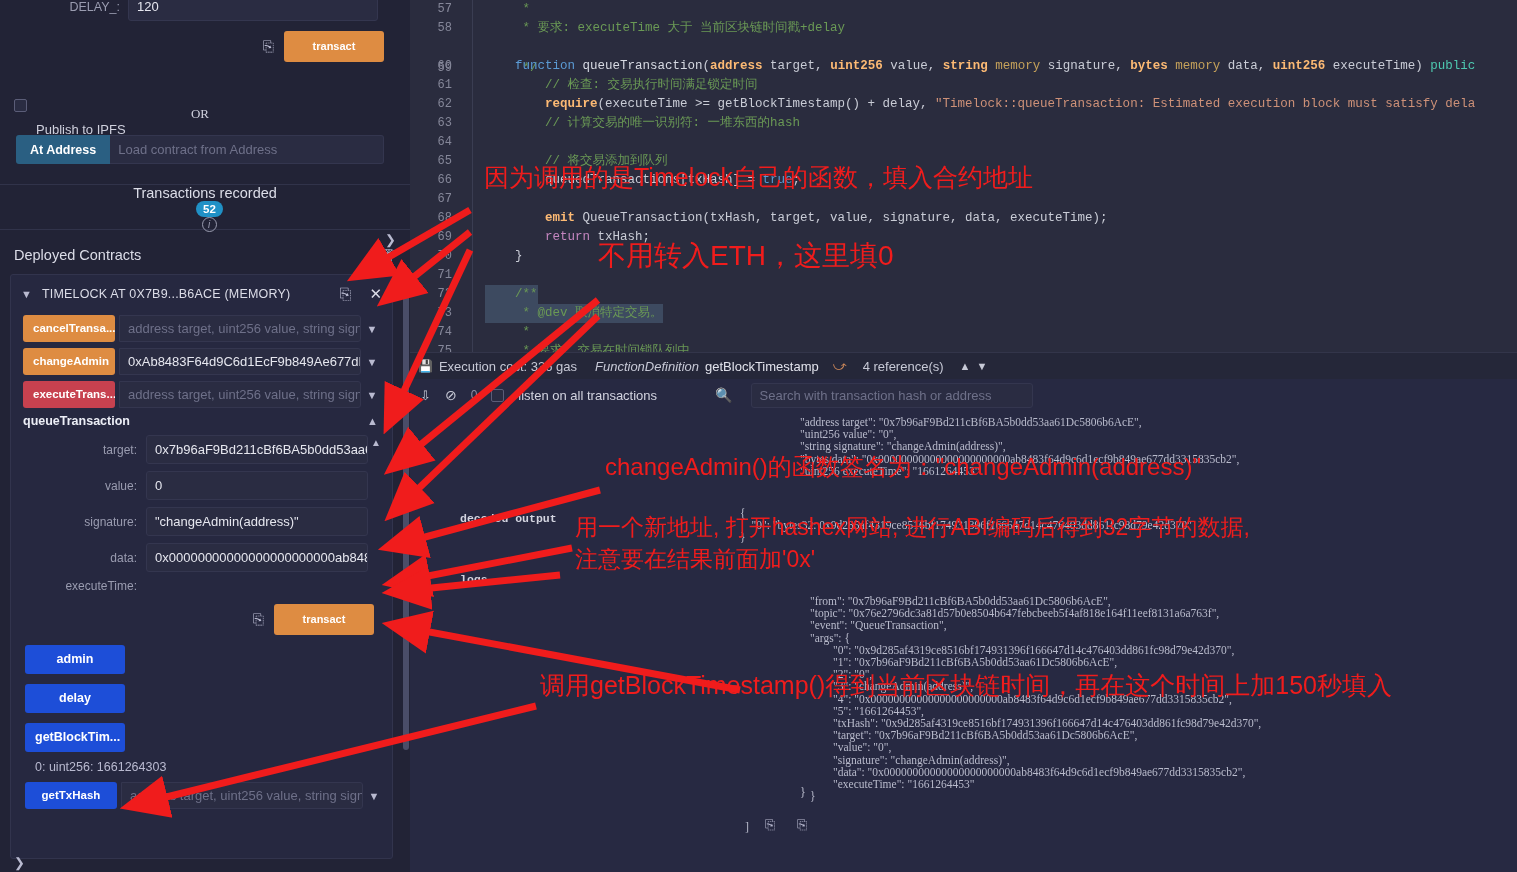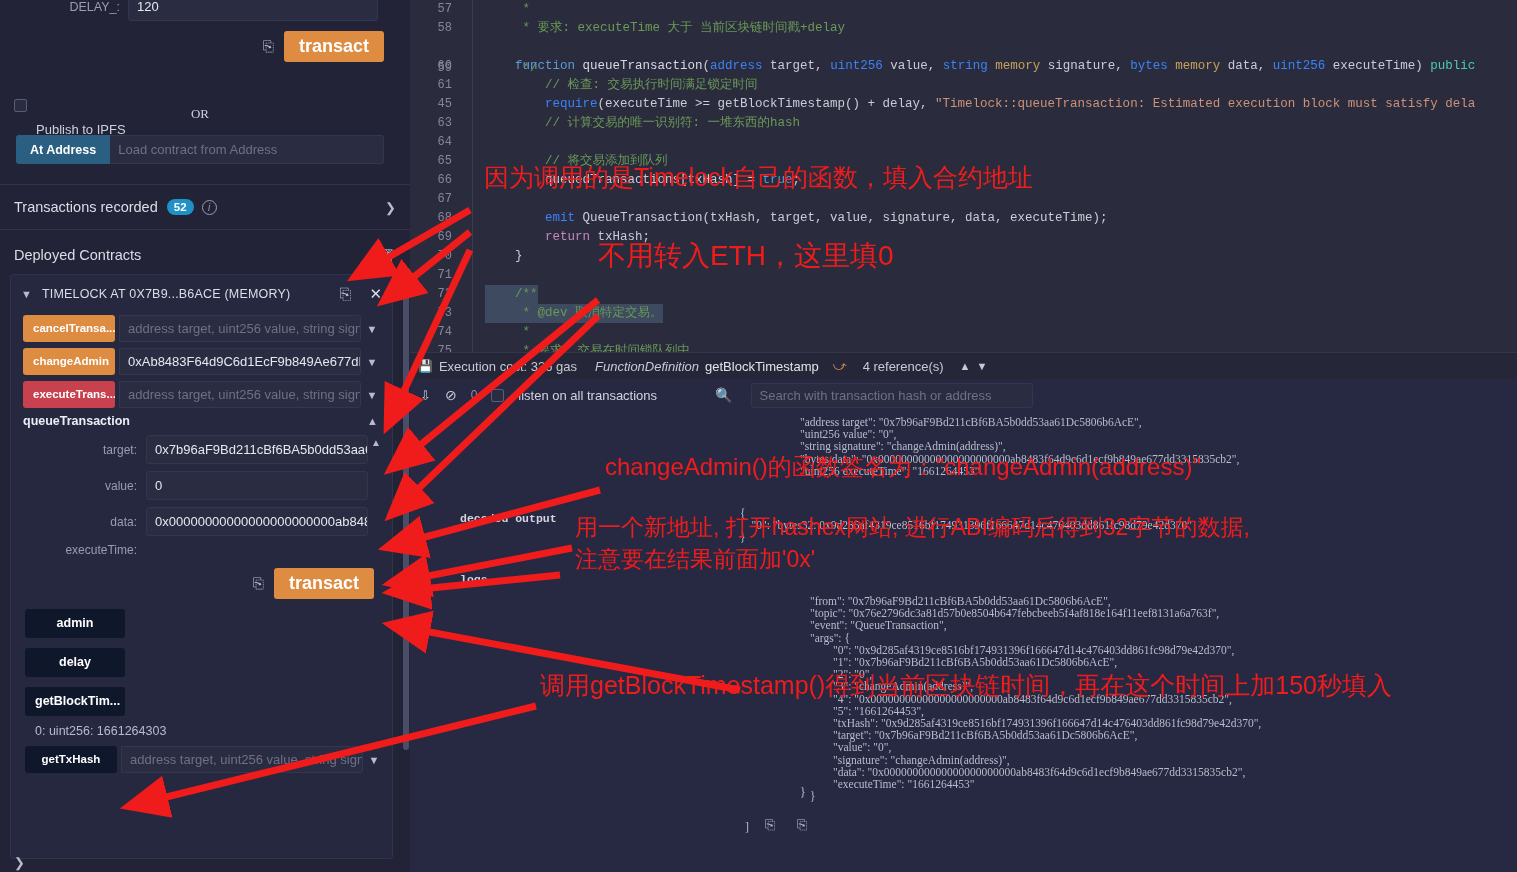--- a/index.html
+++ b/index.html
@@ -20,25 +20,25 @@
 
   .inp {
     background: #2a2c42; border: 1px solid #34364f; border-radius: 3px;
     color: #e6e7ef; font-size: 13px; padding: 5px 8px; height: 29px;
     display: flex; align-items: center; overflow: hidden; white-space: nowrap;
   }
   .inp.ph { color: #6e7089; }
 
   .btn-orange {
     background: #de8c42; color: #fff; border: none; border-radius: 3px;
-    font-size: 18px; font-weight: bold; padding: 6px 10px; cursor: pointer;
+    font-size: 11px; font-weight: bold; padding: 6px 10px; cursor: pointer;
     text-align: center; white-space: nowrap; overflow: hidden;
   }
   .btn-blue {
-    background: #0f172a; color: #fff; border: none; border-radius: 3px;
+    background: #1d4ed8; color: #fff; border: none; border-radius: 3px;
     font-size: 12.5px; font-weight: bold; padding: 6px 10px; cursor: pointer;
     text-align: center; white-space: nowrap; overflow: hidden;
   }
   .btn-red {
     background: #c7414f; color: #fff; border: none; border-radius: 3px;
     font-size: 12.5px; font-weight: bold; padding: 6px 10px; cursor: pointer;
     text-align: center; white-space: nowrap; overflow: hidden;
   }
   .copy-ico { color: #b9bad0; font-size: 14px; cursor: pointer; }
 
@@ -57,21 +57,21 @@
   #or-label { position: absolute; left: 0; top: 106px; width: 400px; text-align: center; color: #cfd0dd; font-size: 13px; font-family: Liberation Serif, serif; }
 
   #at-address-row { position: absolute; left: 16px; top: 135px; width: 368px; display: flex; height: 29px; }
   #at-address-btn { background: #2a5f82; color: #fff; font-weight: bold; font-size: 12.5px;
       border: none; border-radius: 3px 0 0 3px; padding: 0 14px; display: flex; align-items: center; cursor: pointer; }
   #at-address-input { flex: 1; border-radius: 0 3px 3px 0; border-left: none; }
 
   #tx-recorded {
     position: absolute; left: 0; top: 184px; width: 410px; height: 46px;
     border-top: 1px solid #31334a; border-bottom: 1px solid #31334a;
-    display: flex; align-items: center; padding: 0 14px; cursor: pointer;
+    display: flex; align-items: center; padding: 0 14px; cursor: pointer; flex-direction: column;
   }
   #tx-recorded-title { font-size: 14.5px; color: #dcdde8; }
   #tx-badge { background: #2091c6; color: #fff; border-radius: 9px; font-size: 11.5px;
       font-weight: bold; padding: 2px 7px; margin-left: 9px; }
   #tx-info-icon { margin-left: 8px; width: 15px; height: 15px; border: 1px solid #9a9cb0;
       border-radius: 50%; color: #9a9cb0; font-size: 10px; text-align: center; line-height: 13px; font-style: italic; }
   #tx-chevron { margin-left: auto; color: #b9bad0; font-size: 13px; }
 
   #deployed-header { position: absolute; left: 0; top: 240px; width: 410px; height: 30px;
       display: flex; align-items: center; padding: 0 14px; }
@@ -119,21 +119,21 @@
   #editor { position: absolute; left: 410px; top: 0; width: 1107px; height: 352px;
       background: #2a2c3e; overflow: hidden; }
   .code-line { position: relative; height: 19px; line-height: 19px;
       font-family: "Liberation Mono", monospace; font-size: 12.5px; white-space: pre; }
   .ln { position: absolute; left: 0; width: 42px; text-align: right; color: #858799; font-size: 12px; }
   .code-text { position: absolute; left: 75px; color: #c9ccd6; }
   .code-line.sel .code-text { background: #3d4a60; }
   .gutter-bar { position: absolute; left: 62px; top: 0; width: 1px; height: 352px; background: #3a3d52; }
   .k-key { color: #5b9bd5; }       
   .k-fn { color: #d7dae3; }
-  .k-type2 { color: #3b82f6; }
+  .k-type2 { color: #fdba74; font-weight: bold; }
   .k-mem { color: #c5a15a; }
   .k-str { color: #ce9178; }
   .k-com { color: #6a9955; }
   .k-bool { color: #569cd6; }
   .k-ret { color: #c586c0; }
   .k-pub { color: #4ec9b0; }
 
   
   #status-bar { position: absolute; left: 410px; top: 352px; width: 1107px; height: 27px;
       background: #252739; display: flex; align-items: center; padding: 0 8px;
@@ -244,20 +244,24 @@
 
       <div class="param-row">
         <span class="param-label">target:</span>
         <div class="param-input inp">0x7b96aF9Bd211cBf6BA5b0dd53aa61D</div>
       </div>
       <div class="param-row">
         <span class="param-label">value:</span>
         <div class="param-input inp">0</div>
       </div>
       <div class="param-row">
+        <span class="param-label">signature:</span>
+        <div class="param-input inp">"changeAdmin(address)"</div>
+      </div>
+      <div class="param-row">
         <span class="param-label">data:</span>
         <div class="param-input inp">0x00000000000000000000000ab848:</div>
       </div>
       <div class="param-row">
         <span class="param-label">executeTime:</span>
       </div>
 
       <div id="transact-row-2">
         <span class="copy-ico">⎘</span>
         <button id="transact-btn-2" class="btn-orange">transact</button>
@@ -280,21 +284,21 @@
   </div>
 
   <div id="editor">
     <div class="gutter-bar"></div>
     <div id="editor-lines">
         <div class="code-line" style="top: 0px; position: absolute; left: 0px; width: 1107px;"><span class="ln">57</span><span class="code-text"><span class="k-com">     * </span></span></div>
         <div class="code-line" style="top: 19px; position: absolute; left: 0px; width: 1107px;"><span class="ln">58</span><span class="code-text"><span class="k-com">     * 要求: executeTime 大于 当前区块链时间戳+delay</span></span></div>
         <div class="code-line" style="top: 38px; position: absolute; left: 0px; width: 1107px; margin-top: 21px;"><span class="ln">59</span><span class="code-text"><span class="k-com">     */</span></span></div>
         <div class="code-line" style="top: 57px; position: absolute; left: 0px; width: 1107px;"><span class="ln">60</span><span class="code-text"><span>    </span><span class="k-key">function</span><span> </span><span class="k-fn">queueTransaction</span><span>(</span><span class="k-type2">address</span><span> target, </span><span class="k-type2">uint256</span><span> value, </span><span class="k-type2">string</span><span> </span><span class="k-mem">memory</span><span> signature, </span><span class="k-type2">bytes</span><span> </span><span class="k-mem">memory</span><span> data, </span><span class="k-type2">uint256</span><span> executeTime) </span><span class="k-pub">public</span></span></div>
         <div class="code-line" style="top: 76px; position: absolute; left: 0px; width: 1107px;"><span class="ln">61</span><span class="code-text"><span class="k-com">        // 检查: 交易执行时间满足锁定时间</span></span></div>
-        <div class="code-line" style="top: 95px; position: absolute; left: 0px; width: 1107px;"><span class="ln">45</span><span class="code-text"><span>        </span><span class="k-type2">require</span><span>(executeTime &gt;= getBlockTimestamp() + delay, </span><span class="k-str">"Timelock::queueTransaction: Estimated execution block must satisfy dela</span></span></div>
+        <div class="code-line" style="top: 95px; position: absolute; left: 0px; width: 1107px;"><span class="ln">62</span><span class="code-text"><span>        </span><span class="k-type2">require</span><span>(executeTime &gt;= getBlockTimestamp() + delay, </span><span class="k-str">"Timelock::queueTransaction: Estimated execution block must satisfy dela</span></span></div>
         <div class="code-line" style="top: 114px; position: absolute; left: 0px; width: 1107px;"><span class="ln">63</span><span class="code-text"><span class="k-com">        // 计算交易的唯一识别符: 一堆东西的hash</span></span></div>
         <div class="code-line" style="top: 133px; position: absolute; left: 0px; width: 1107px;"><span class="ln">64</span></div>
         <div class="code-line" style="top: 152px; position: absolute; left: 0px; width: 1107px;"><span class="ln">65</span><span class="code-text"><span class="k-com">        // 将交易添加到队列</span></span></div>
         <div class="code-line" style="top: 171px; position: absolute; left: 0px; width: 1107px;"><span class="ln">66</span><span class="code-text"><span>        queuedTransactions[txHash] = </span><span class="k-bool">true</span><span>;</span></span></div>
         <div class="code-line" style="top: 190px; position: absolute; left: 0px; width: 1107px;"><span class="ln">67</span><span class="code-text"><span></span></span></div>
         <div class="code-line" style="top: 209px; position: absolute; left: 0px; width: 1107px;"><span class="ln">68</span><span class="code-text"><span>        </span><span class="k-type2">emit</span><span> QueueTransaction(txHash, target, value, signature, data, executeTime);</span></span></div>
         <div class="code-line" style="top: 228px; position: absolute; left: 0px; width: 1107px;"><span class="ln">69</span><span class="code-text"><span>        </span><span class="k-ret">return</span><span> txHash;</span></span></div>
         <div class="code-line" style="top: 247px; position: absolute; left: 0px; width: 1107px;"><span class="ln">70</span><span class="code-text"><span>    }</span></span></div>
         <div class="code-line" style="top: 266px; position: absolute; left: 0px; width: 1107px;"><span class="ln">71</span><span class="code-text"><span></span></span></div>
         <div class="code-line sel" style="top: 285px; position: absolute; left: 0px; width: 1107px;"><span class="ln">72</span><span class="code-text"><span class="k-com">    /**</span></span></div>

